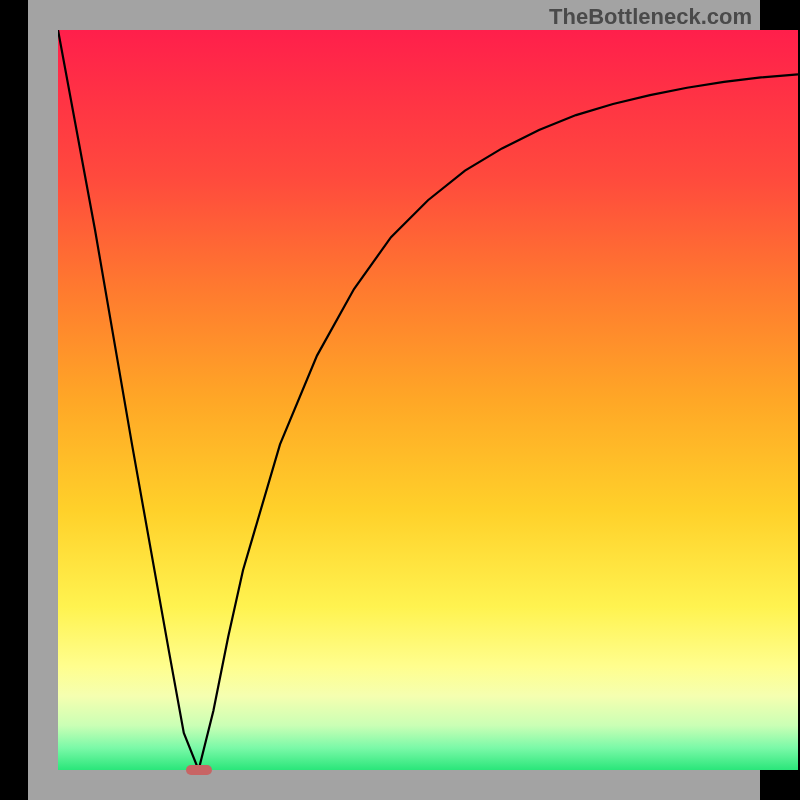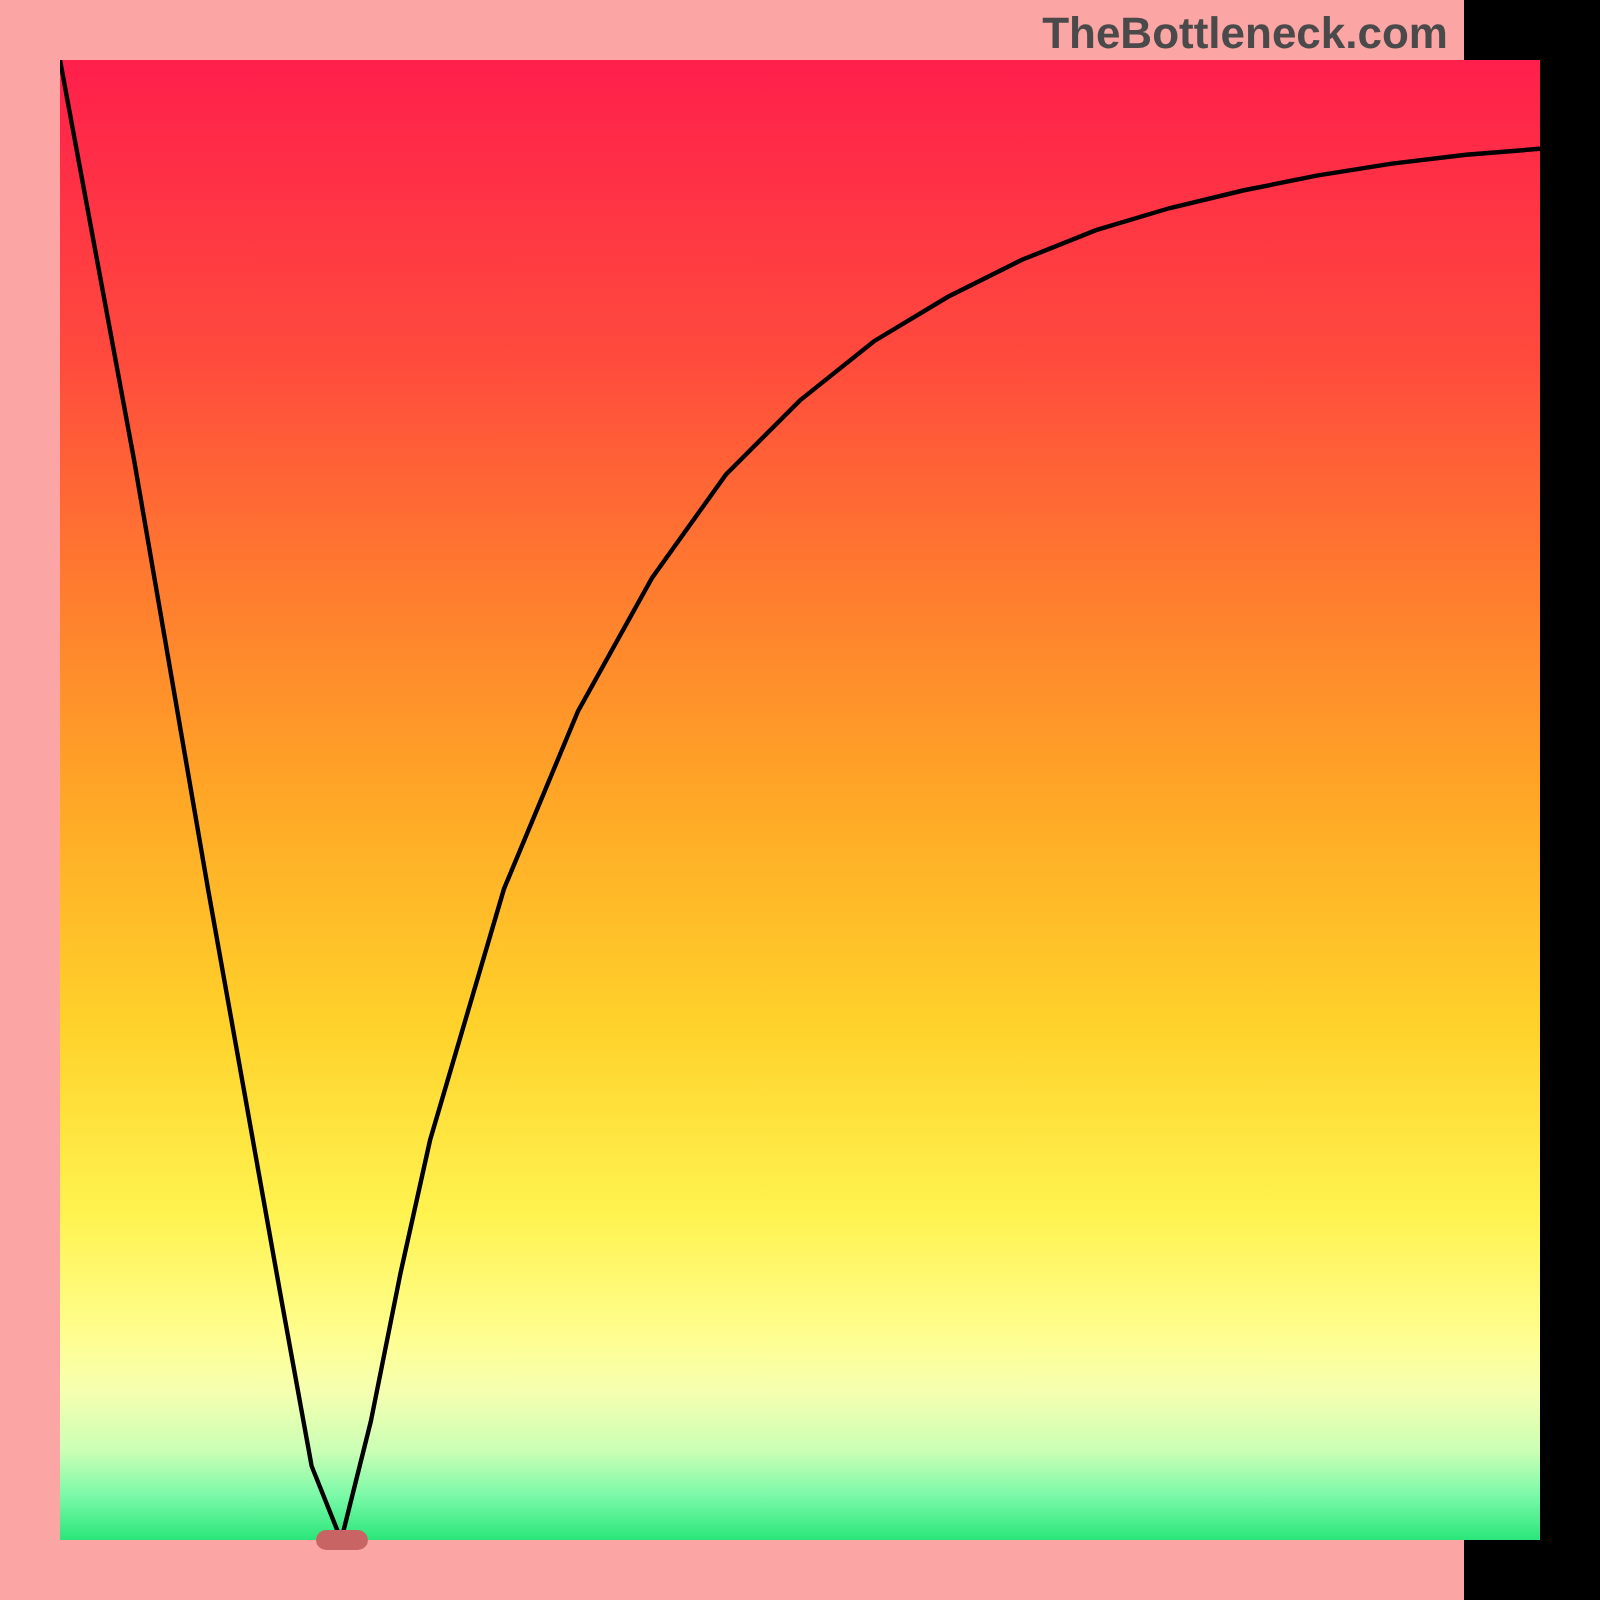--- a/index.html
+++ b/index.html
@@ -8,21 +8,22 @@
     width: 800px;
     height: 800px;
     overflow: hidden;
     background: #000;
     font-family: Arial, Helvetica, sans-serif;
   }
   .frame {
     position: relative;
     width: 732px;
     height: 800px;
-    background: #fca5a5;
+    background: #a3a3a3;
+    margin-left: 28px;
   }
   .plot-area {
     position: absolute;
     left: 30px;
     top: 30px;
     width: 740px;
     height: 740px;
     background: linear-gradient(
       to bottom,
       #ff1f4b 0%,

